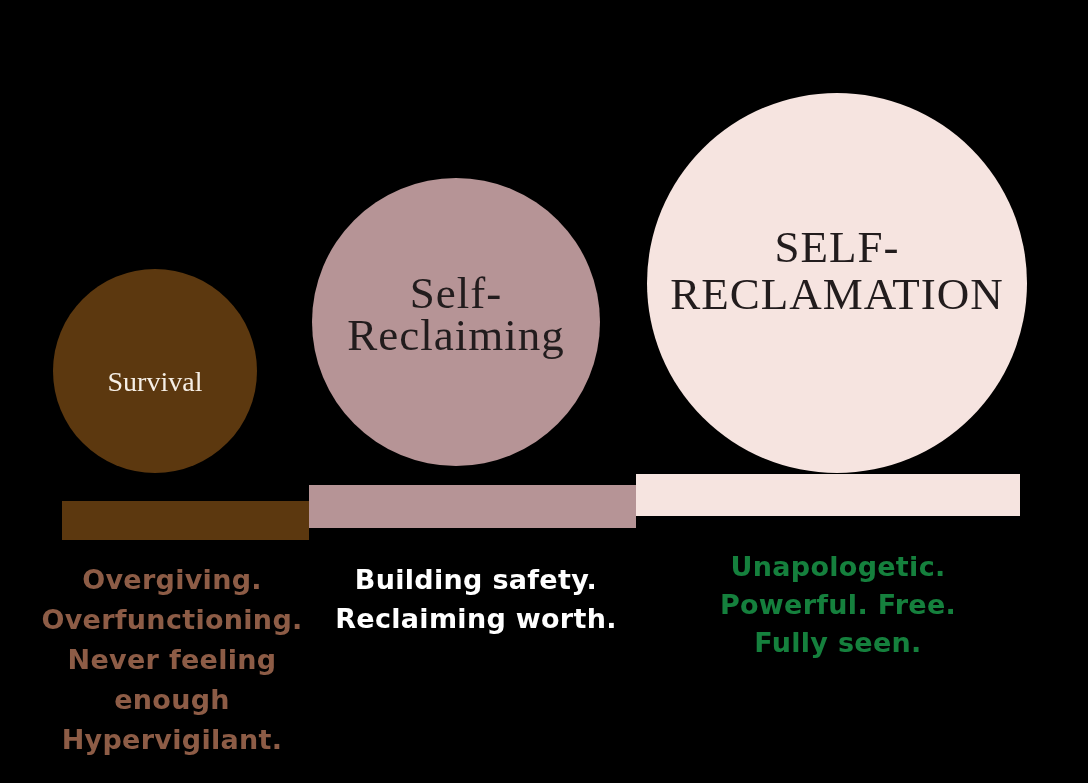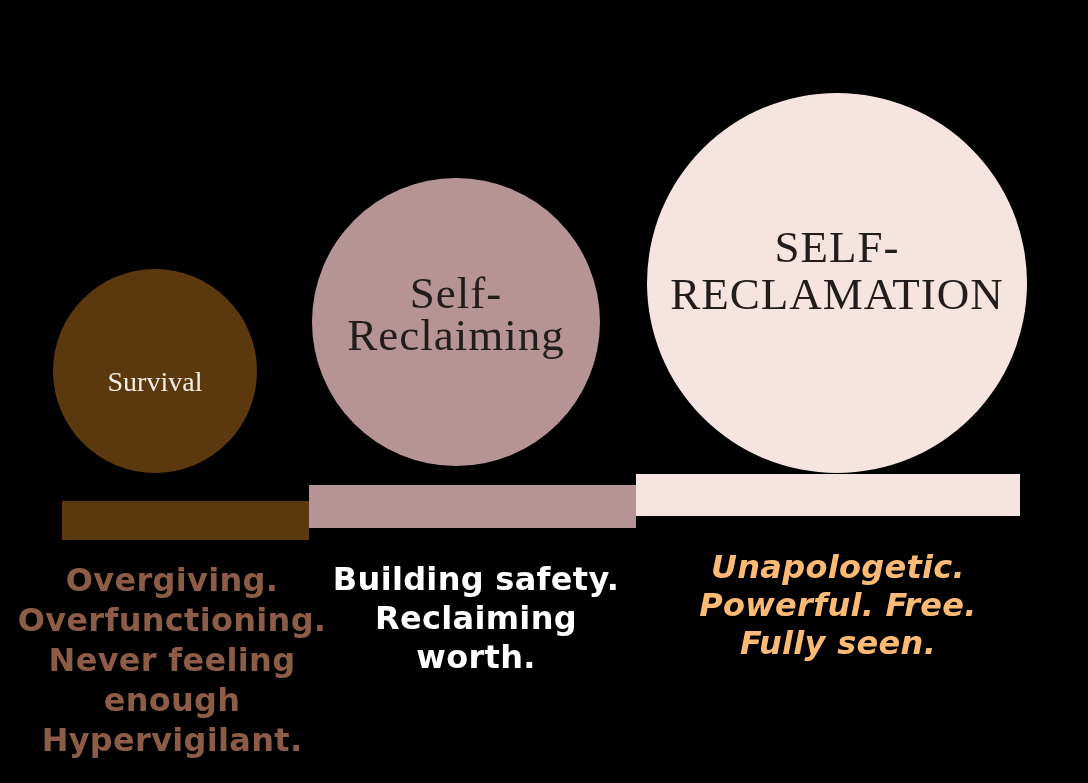--- a/index.html
+++ b/index.html
@@ -44,21 +44,21 @@
   .d3 { left: 678px; top: 548px; width: 320px; line-height: 38px; }
 
   .bar {
     position: absolute;
   }
   .desc {
     position: absolute;
     text-align: center;
     font-family: "DejaVu Sans", sans-serif;
     font-weight: 700;
-    font-size: 32px;
+    font-size: 27px;
     letter-spacing: 0.3px;
   }
 </style>
 </head>
 <body>
 
 <div class="canvas">
 
   <div class="circle c1" style="background-color: rgb(92, 56, 15);">
     <div class="circle-label l1" style="color: rgb(246, 239, 230);">
@@ -85,19 +85,19 @@
     <div>Reclaiming worth.</div>
   </div>
 
   <div class="circle c3" style="background-color: rgb(246, 228, 224);">
     <div class="circle-label l3" style="color: rgb(34, 28, 29);">
       <div>SELF-</div>
       <div>RECLAMATION</div>
     </div>
   </div>
   <div class="bar b3" style="background-color: rgb(246, 228, 224);"></div>
-  <div class="desc d3" style="color: #fdba74; font-style: italic;">
+  <div class="desc d3" style="color: #15803d;">
     <div>Unapologetic.</div>
     <div>Powerful. Free.</div>
     <div>Fully seen.</div>
   </div>
 
 </div>
 
 </body></html>

